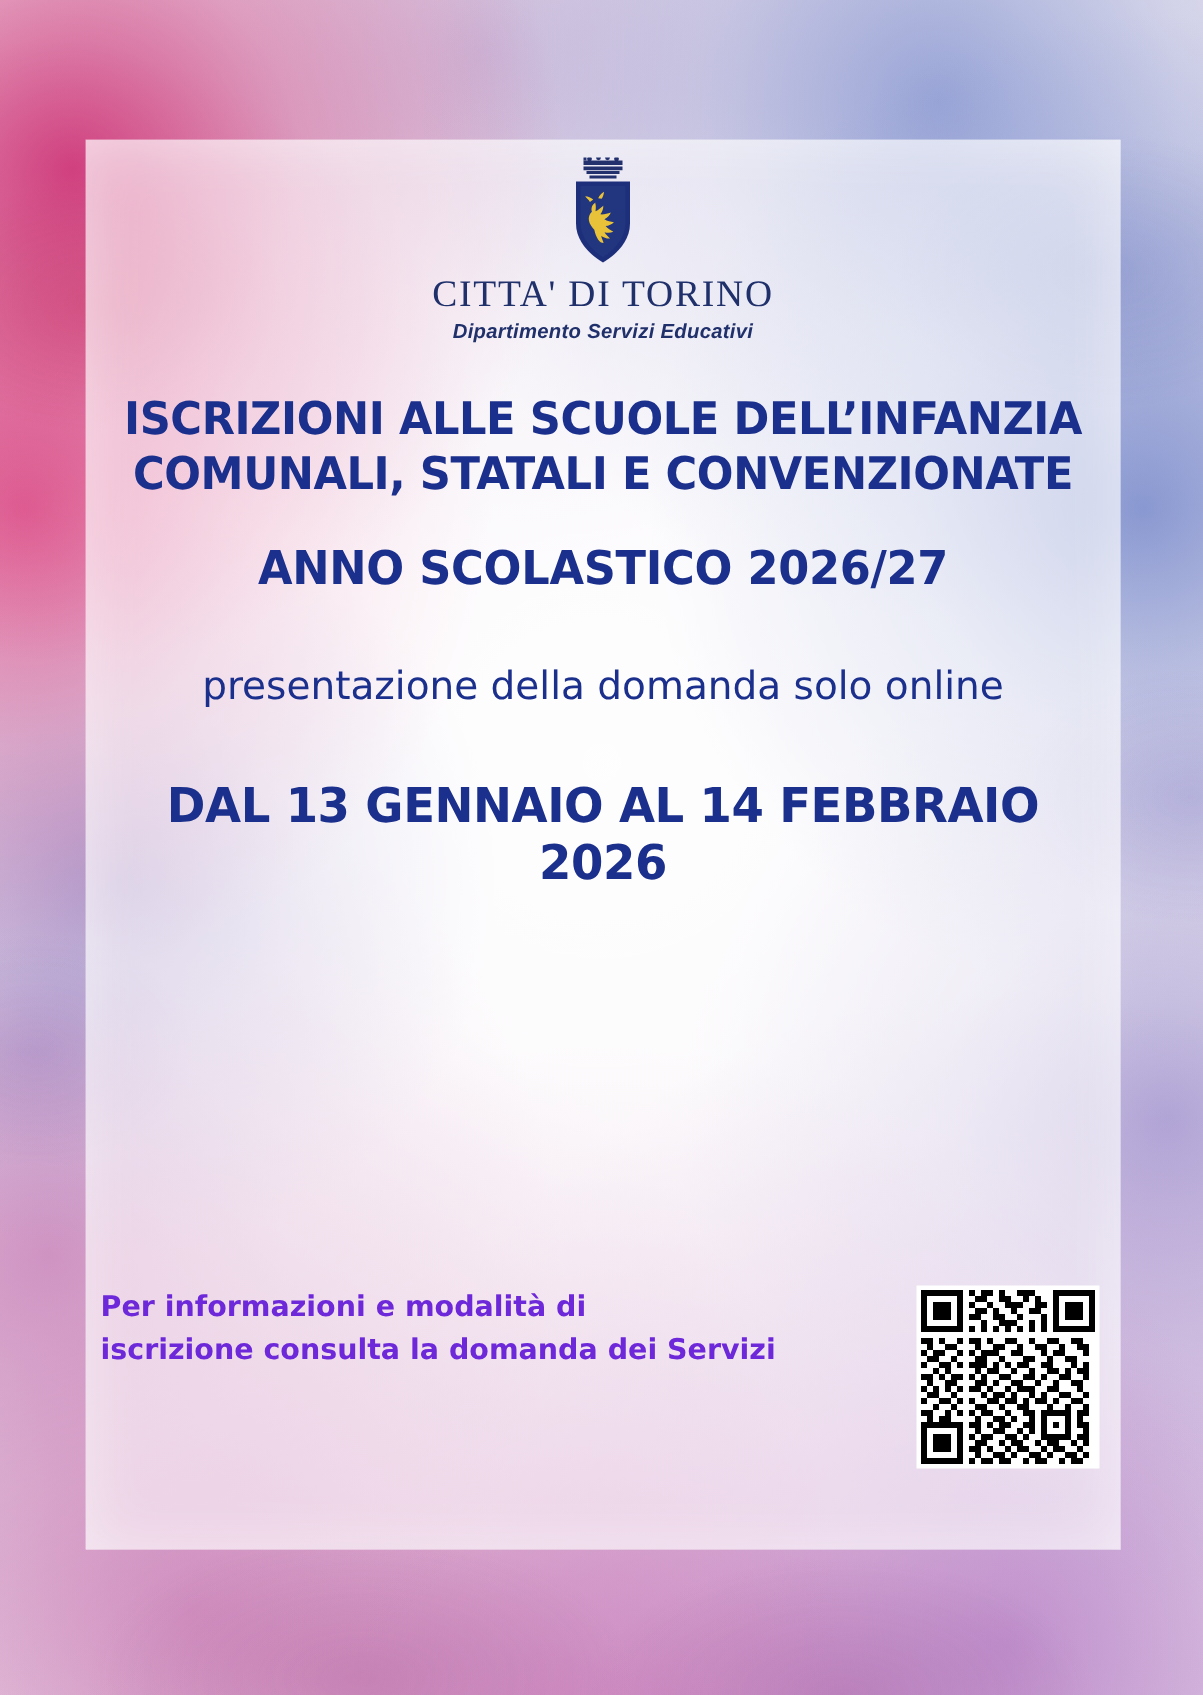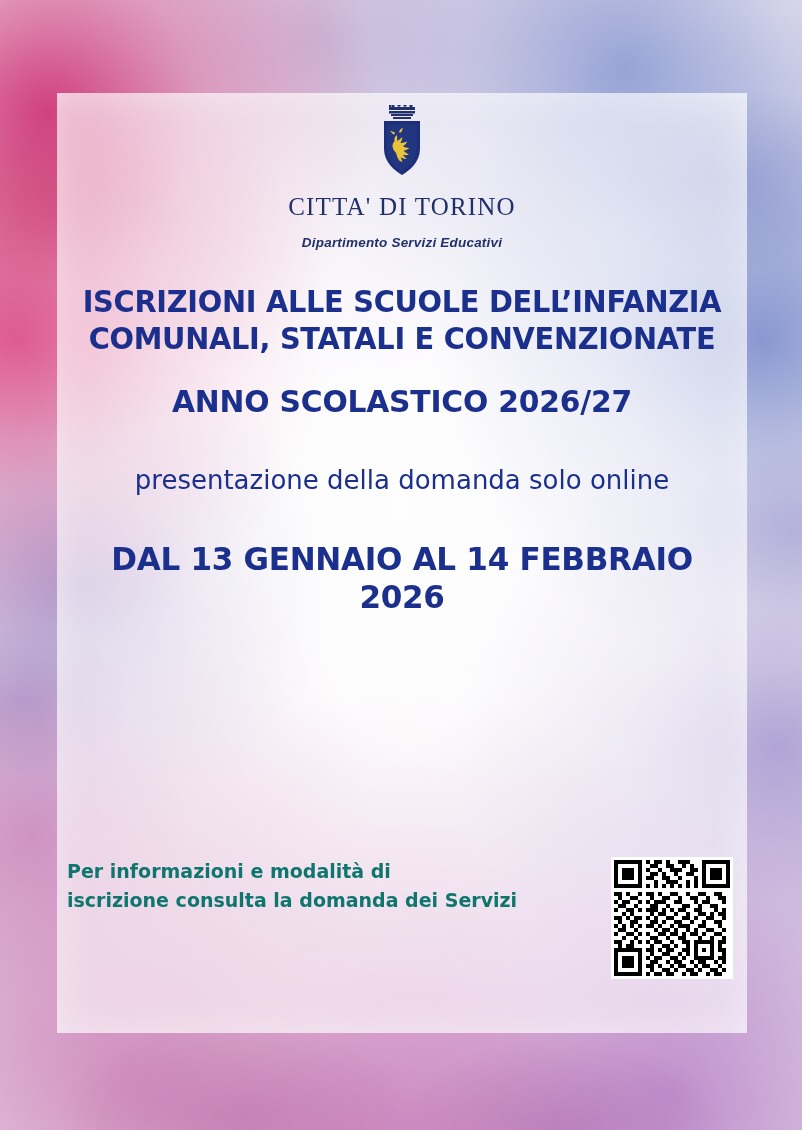--- a/index.html
+++ b/index.html
@@ -79,29 +79,29 @@
   .crest-wrap {
     padding-top: 12px;
   }
   .crest {
     width: 58px;
     height: 74px;
     margin: 0 auto;
     display: block;
   }
   .city-name {
-    margin-top: 14px;
+    margin-top: 4px;
     font-family: "Liberation Serif", serif;
     font-size: 25px;
     letter-spacing: 1.2px;
     color: #20306b;
     font-weight: 400;
   }
   .dept {
-    margin-top: 14px;
+    margin-top: 2px;
     font-family: "Liberation Sans", sans-serif;
     font-size: 13.5px;
     font-style: italic;
     font-weight: bold;
     color: #20306b;
     letter-spacing: .2px;
   }
 
   
   .headline {
@@ -163,21 +163,21 @@
     display: flex;
     align-items: flex-start;
     justify-content: space-between;
     text-align: left;
   }
   .info {
     font-family: "DejaVu Sans", sans-serif;
     font-weight: bold;
     font-size: 19px;
     line-height: 1.52;
-    color: #0f766e;
+    color: #6d28d9;
     max-width: 470px;
     padding-left: 2px;
   }
   .info span { display: block; }
 
   .qr {
     width: 122px;
     height: 122px;
     background: #ffffff;
     padding: 3px;

